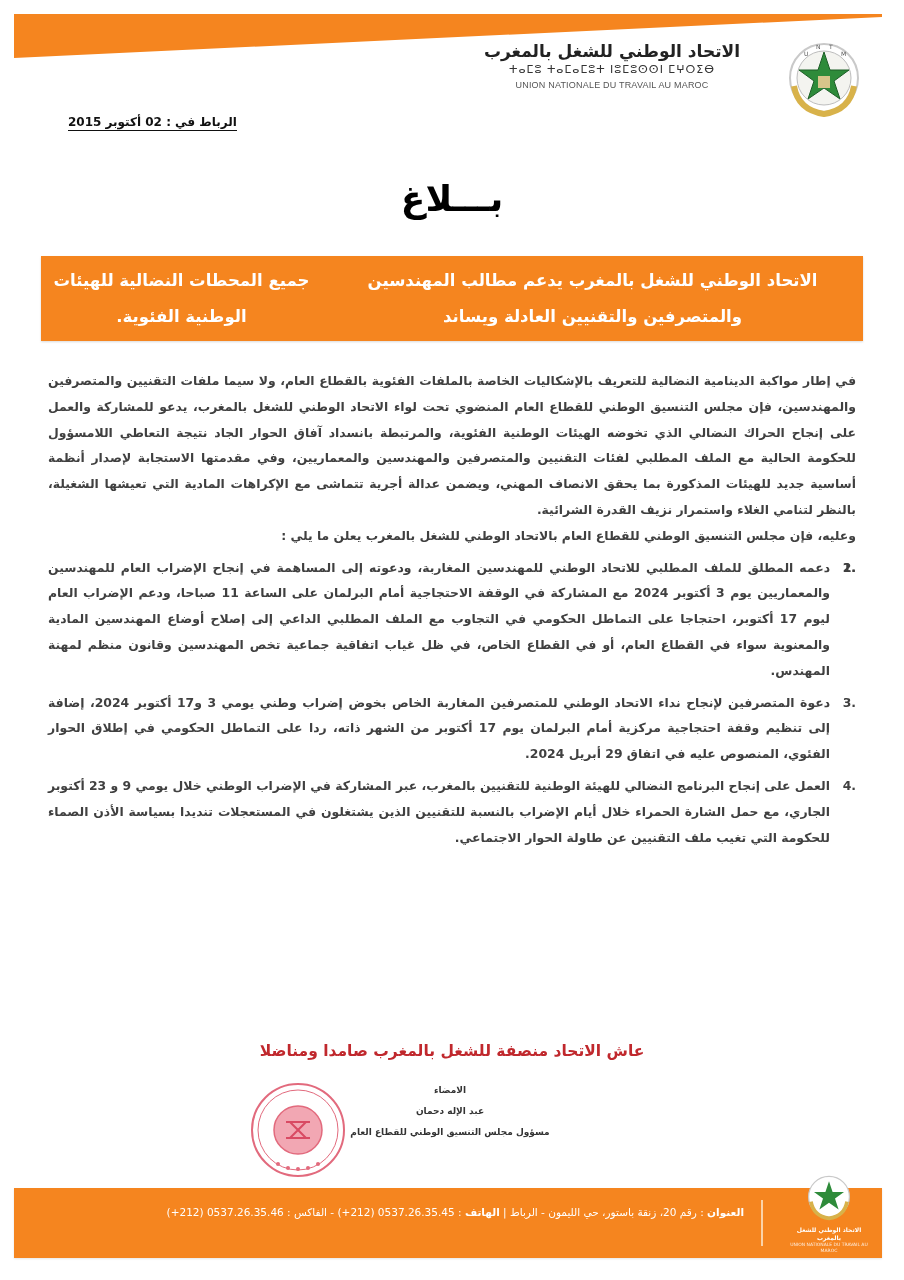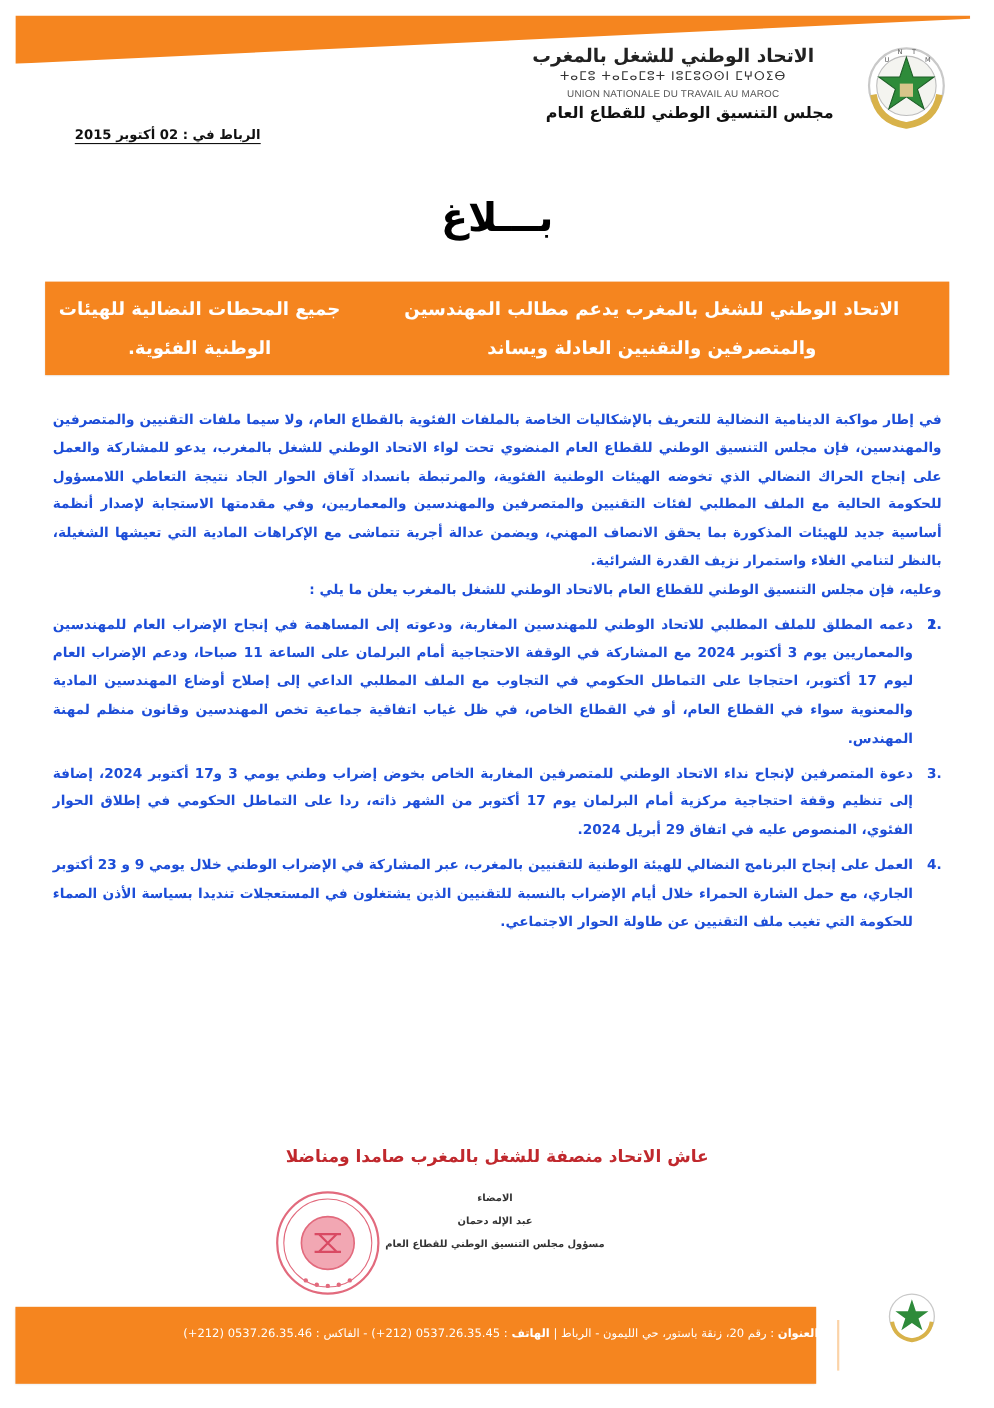--- a/index.html
+++ b/index.html
@@ -48,21 +48,21 @@
     .headline-box {
       position: absolute; left: 41px; top: 256px; width: 822px; height: 85px;
       background: #f5851f; box-shadow: 0 1px 2px rgba(0,0,0,0.15);
       display: flex; flex-direction: row; justify-content: center; align-items: center; direction: rtl;
       color: #fff; font-family: "DejaVu Sans", sans-serif; font-weight: bold; font-size: 16.5px; line-height: 36px;
       text-align: center;
     }
 
     .body {
       position: absolute; left: 48px; right: 48px; top: 368px; direction: rtl; text-align: justify;
-      font-family: "DejaVu Sans", sans-serif; font-weight: bold; font-size: 12.4px; line-height: 25.8px; color: #1d4ed8;
+      font-family: "DejaVu Sans", sans-serif; font-weight: bold; font-size: 12.4px; line-height: 25.8px; color: #404040;
     }
     .body p { margin: 0; }
     .intro-p { text-align-last: right; }
     .lead-p { margin-top: 0; }
 
     .list { list-style: none; margin-top: 4px; }
     .list li {
       position: relative; padding-right: 26px; margin-bottom: 6px; text-align: justify;
     }
     .list li .num {
@@ -79,21 +79,21 @@
     .signature {
       position: absolute; left: 340px; top: 1080px; width: 220px; direction: rtl; text-align: center;
       font-family: "DejaVu Sans", sans-serif; font-size: 9px; font-weight: bold; color: #333; line-height: 21px;
     }
 
     .stamp {
       position: absolute; left: 248px; top: 1080px; width: 100px; height: 100px;
     }
 
     .footer-band {
-      position: absolute; left: 14px; top: 1188px; width: 728px; height: 70px; background: #f5851f;
+      position: absolute; left: 14px; top: 1188px; width: 868px; height: 70px; background: #f5851f;
       box-shadow: 0 1px 2px rgba(0,0,0,0.1);
     }
     .footer-divider {
       position: absolute; left: 747px; top: 12px; width: 1.5px; height: 46px; background: #fbd3a8;
     }
     .footer-logo {
       position: absolute; left: 775px; top: -14px; width: 80px; height: 82px; text-align: center;
     }
     .footer-logo .mini-name {
       font-size: 6px; color: #fff; line-height: 8px; direction: rtl; font-weight: bold;
@@ -129,21 +129,20 @@
       <text x="20" y="16" font-size="6" fill="#555" font-family="DejaVu Sans, sans-serif">U</text>
       <text x="32" y="9" font-size="6" fill="#555" font-family="DejaVu Sans, sans-serif">N</text>
       <text x="45" y="9" font-size="6" fill="#555" font-family="DejaVu Sans, sans-serif">T</text>
       <text x="57" y="16" font-size="6" fill="#555" font-family="DejaVu Sans, sans-serif">M</text>
     </svg>
   </div>
   <div class="header-texts">
     <div class="org-ar">الاتحاد الوطني للشغل بالمغرب</div>
     <div class="org-tif">ⵜⴰⵎⵓ ⵜⴰⵎⴰⵎⵓⵜ ⵏⵓⵎⵓⵙⵙⵏ ⵎⵖⵔⵉⴱ</div>
     <div class="org-fr">UNION NATIONALE DU TRAVAIL AU MAROC</div>
-    <div class="council">مجلس التنسيق الوطني للقطاع العام</div>
   </div>
 </div>
 
 <div class="dateline">الرباط في : 02 أكتوبر 2015</div>
 
 <div class="doc-title">بـــلاغ</div>
 
 <div class="headline-box">
   <div>الاتحاد الوطني للشغل بالمغرب يدعم مطالب المهندسين والمتصرفين والتقنيين العادلة ويساند</div>
   <div>جميع المحطات النضالية للهيئات الوطنية الفئوية.</div>

